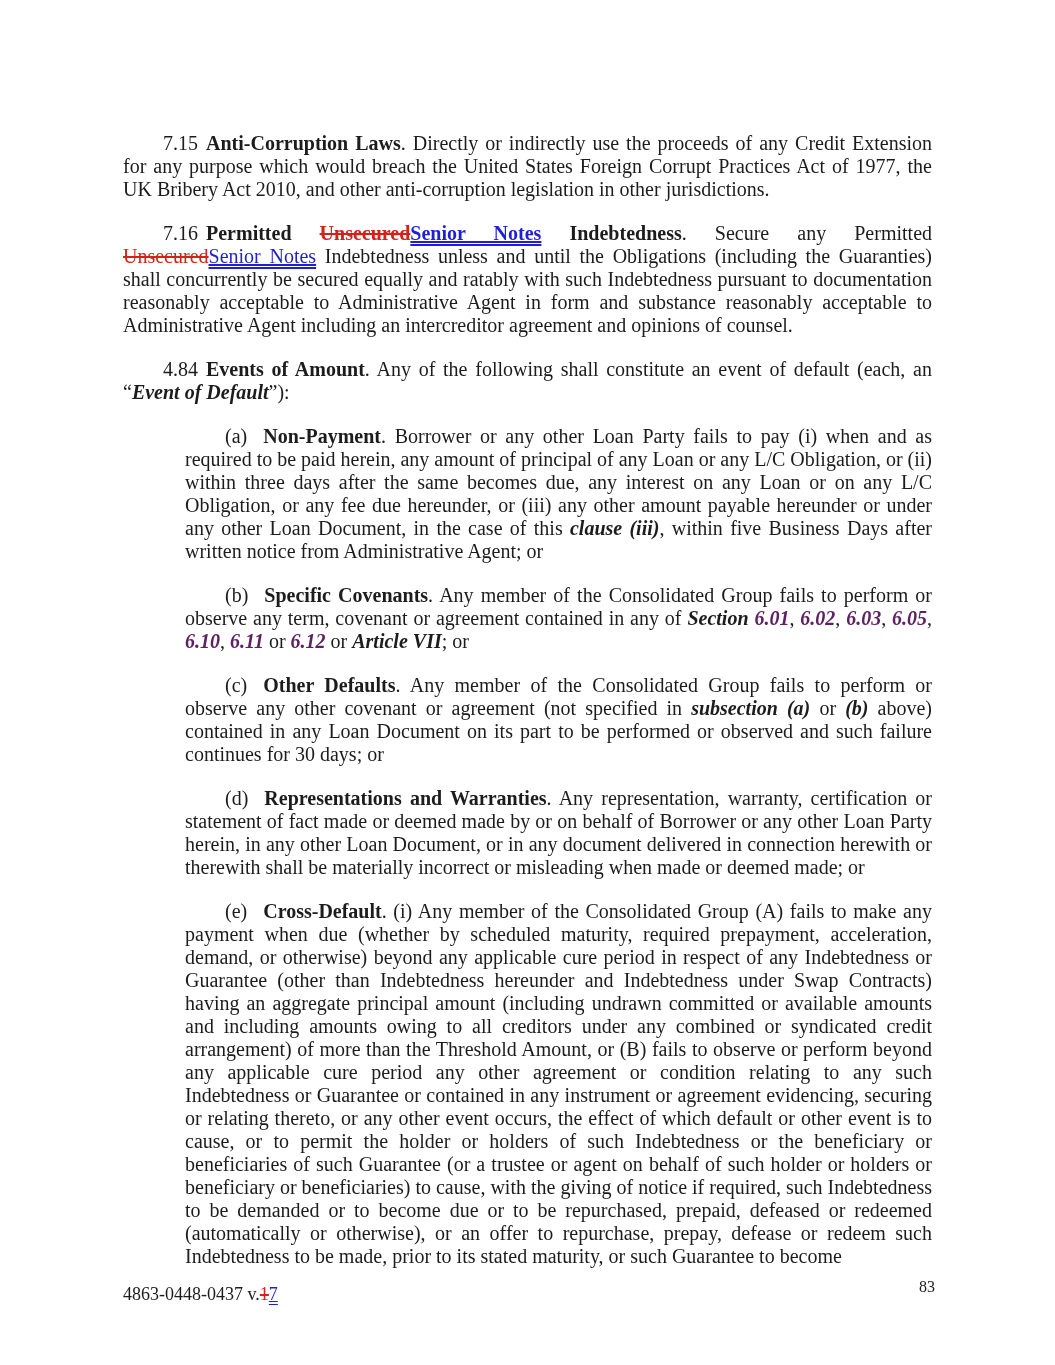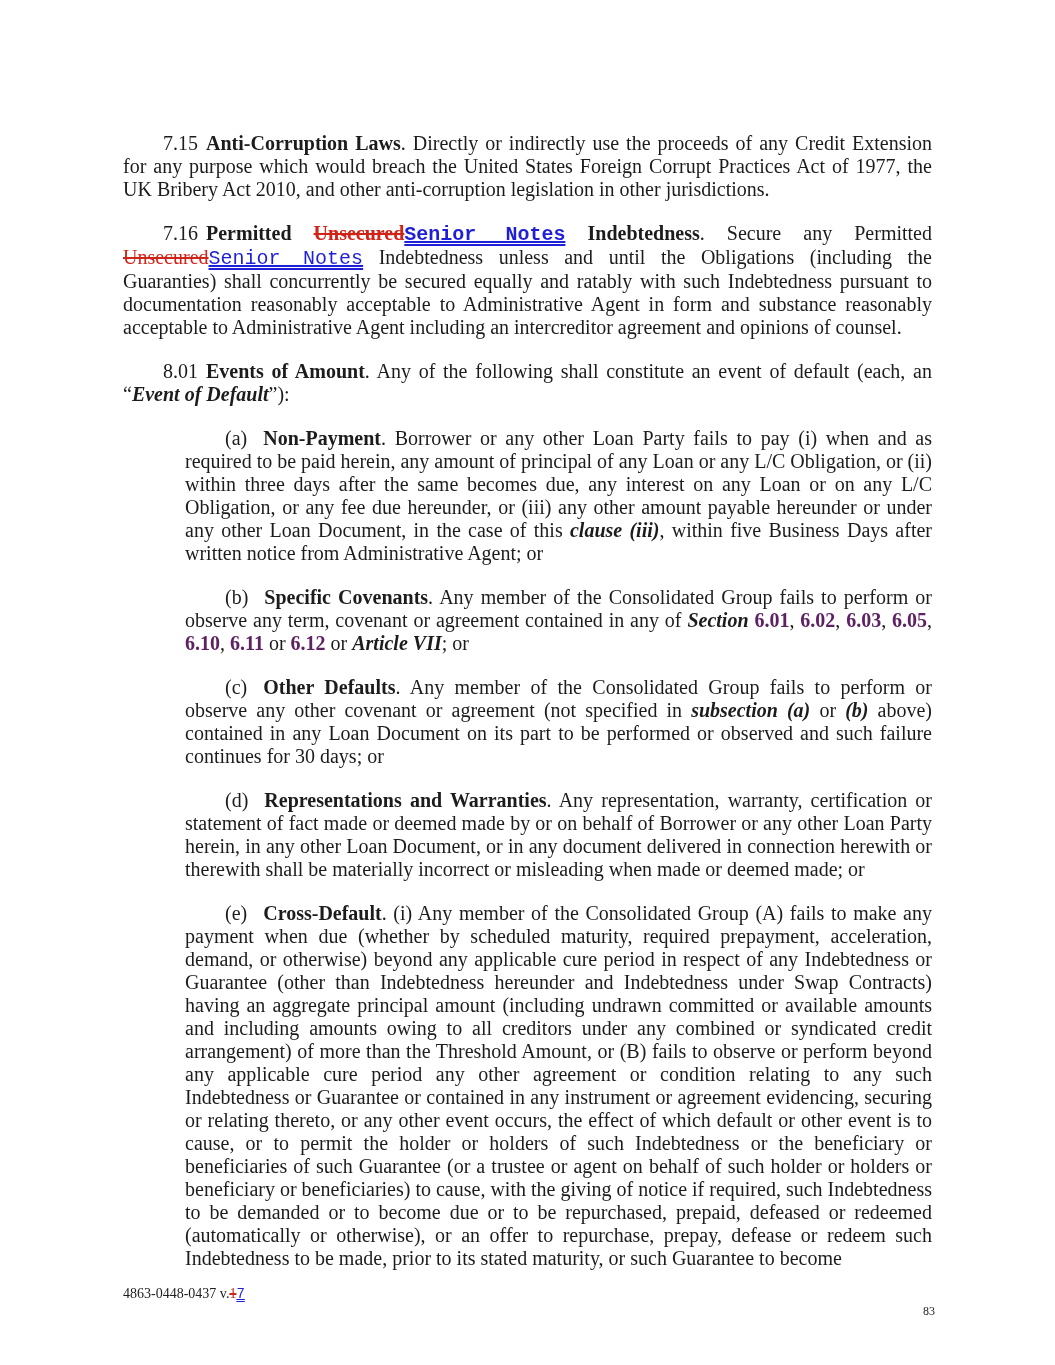--- a/index.html
+++ b/index.html
@@ -33,51 +33,49 @@
   .run-del {
     color: var(--redline-red, #D02418);
     text-decoration: line-through;
     text-decoration-thickness: 2px;
   }
   .run-ins {
     color: var(--redline-blue, #1F1FD6);
     text-decoration: underline;
     text-decoration-style: double;
     text-decoration-skip-ink: none;
-    font-family: Liberation Mono, monospace;
   }
-  .run-ref { color: var(--ref-purple, #5E2263); font-weight: bold; }
+  .run-ref { color: var(--ref-purple, #5E2263); font-weight: bold; font-style: italic; }
   .run-tab { display: inline-block; }
   .footer-id {
     position: absolute;
     left: 123px;
     top: 1286px;
-    font-size: 14px;
+    font-size: 18px;
     line-height: 16px;
     color: var(--ink, #1c1c1c);
   }
   .footer-id .run-del { text-decoration-thickness: 1.5px; }
   .page-number {
     position: absolute;
     right: 120px;
     top: 1278px;
-    font-size: 12px;
+    font-size: 16px;
     line-height: 18px;
     color: var(--ink, #1c1c1c);
-    margin-top: 24px;
   }
 </style>
 </head>
 <body>
 
 <div class="page" style="--page-bg: #ffffff; --ink: #1c1c1c; --redline-red: #D02418; --redline-blue: #1F1FD6; --ref-purple: #5E2263;">
   <div class="content">
       <p class="para body"><span class="run-r">7.15</span><span class="run-tab" style="width: 8px; overflow: hidden;">&nbsp;</span><span class="run-b">Anti-Corruption Laws</span><span class="run-r">. Directly or indirectly use the proceeds of any Credit Extension for any purpose which would breach the United States Foreign Corrupt Practices Act of 1977, the UK Bribery Act 2010, and other anti-corruption legislation in other jurisdictions.</span></p>
       <p class="para body"><span class="run-r">7.16</span><span class="run-tab" style="width: 8px; overflow: hidden;">&nbsp;</span><span class="run-b">Permitted </span><span class="run-del run-b">Unsecured</span><span class="run-ins run-b">Senior Notes</span><span class="run-b"> Indebtedness</span><span class="run-r">. Secure any Permitted </span><span class="run-del">Unsecured</span><span class="run-ins">Senior Notes</span><span class="run-r"> Indebtedness unless and until the Obligations (including the Guaranties) shall concurrently be secured equally and ratably with such Indebtedness pursuant to documentation reasonably acceptable to Administrative Agent in form and substance reasonably acceptable to Administrative Agent including an intercreditor agreement and opinions of counsel.</span></p>
-      <p class="para body"><span class="run-r">8.01</span><span class="run-tab" style="width: 8px; overflow: hidden;">&nbsp;</span><span class="run-b">Events of Amount</span><span class="run-r">. Any of the following shall constitute an event of default (each, an “</span><span class="run-bi">Event of Default</span><span class="run-r">”):</span></p>
+      <p class="para body"><span class="run-r">4.84</span><span class="run-tab" style="width: 8px; overflow: hidden;">&nbsp;</span><span class="run-b">Events of Amount</span><span class="run-r">. Any of the following shall constitute an event of default (each, an “</span><span class="run-bi">Event of Default</span><span class="run-r">”):</span></p>
       <p class="para sub"><span class="run-r">(a)</span><span class="run-tab" style="width: 16px; overflow: hidden;">&nbsp;</span><span class="run-b">Non-Payment</span><span class="run-r">. Borrower or any other Loan Party fails to pay (i) when and as required to be paid herein, any amount of principal of any Loan or any L/C Obligation, or (ii) within three days after the same becomes due, any interest on any Loan or on any L/C Obligation, or any fee due hereunder, or (iii) any other amount payable hereunder or under any other Loan Document, in the case of this </span><span class="run-bi">clause (iii)</span><span class="run-r">, within five Business Days after written notice from Administrative Agent; or</span></p>
       <p class="para sub"><span class="run-r">(b)</span><span class="run-tab" style="width: 16px; overflow: hidden;">&nbsp;</span><span class="run-b">Specific Covenants</span><span class="run-r">. Any member of the Consolidated Group fails to perform or observe any term, covenant or agreement contained in any of </span><span class="run-bi">Section </span><span class="run-ref">6.01</span><span class="run-r">, </span><span class="run-ref">6.02</span><span class="run-r">, </span><span class="run-ref">6.03</span><span class="run-r">, </span><span class="run-ref">6.05</span><span class="run-r">, </span><span class="run-ref">6.10</span><span class="run-r">, </span><span class="run-ref">6.11</span><span class="run-r"> or </span><span class="run-ref">6.12</span><span class="run-r"> or </span><span class="run-bi">Article VII</span><span class="run-r">; or</span></p>
       <p class="para sub"><span class="run-r">(c)</span><span class="run-tab" style="width: 16px; overflow: hidden;">&nbsp;</span><span class="run-b">Other Defaults</span><span class="run-r">. Any member of the Consolidated Group fails to perform or observe any other covenant or agreement (not specified in </span><span class="run-bi">subsection (a)</span><span class="run-r"> or </span><span class="run-bi">(b)</span><span class="run-r"> above) contained in any Loan Document on its part to be performed or observed and such failure continues for 30 days; or</span></p>
       <p class="para sub"><span class="run-r">(d)</span><span class="run-tab" style="width: 16px; overflow: hidden;">&nbsp;</span><span class="run-b">Representations and Warranties</span><span class="run-r">. Any representation, warranty, certification or statement of fact made or deemed made by or on behalf of Borrower or any other Loan Party herein, in any other Loan Document, or in any document delivered in connection herewith or therewith shall be materially incorrect or misleading when made or deemed made; or</span></p>
       <p class="para sub"><span class="run-r">(e)</span><span class="run-tab" style="width: 16px; overflow: hidden;">&nbsp;</span><span class="run-b">Cross-Default</span><span class="run-r">. (i) Any member of the Consolidated Group (A) fails to make any payment when due (whether by scheduled maturity, required prepayment, acceleration, demand, or otherwise) beyond any applicable cure period in respect of any Indebtedness or Guarantee (other than Indebtedness hereunder and Indebtedness under Swap Contracts) having an aggregate principal amount (including undrawn committed or available amounts and including amounts owing to all creditors under any combined or syndicated credit arrangement) of more than the Threshold Amount, or (B) fails to observe or perform beyond any applicable cure period any other agreement or condition relating to any such Indebtedness or Guarantee or contained in any instrument or agreement evidencing, securing or relating thereto, or any other event occurs, the effect of which default or other event is to cause, or to permit the holder or holders of such Indebtedness or the beneficiary or beneficiaries of such Guarantee (or a trustee or agent on behalf of such holder or holders or beneficiary or beneficiaries) to cause, with the giving of notice if required, such Indebtedness to be demanded or to become due or to be repurchased, prepaid, defeased or redeemed (automatically or otherwise), or an offer to repurchase, prepay, defease or redeem such Indebtedness to be made, prior to its stated maturity, or such Guarantee to become</span></p>
     </div>
   <div class="footer-id"><span class="run-r">4863-0448-0437 v.</span><span class="run-del">1</span><span class="run-ins">7</span></div>
   <div class="page-number">83</div>
 </div>
 

